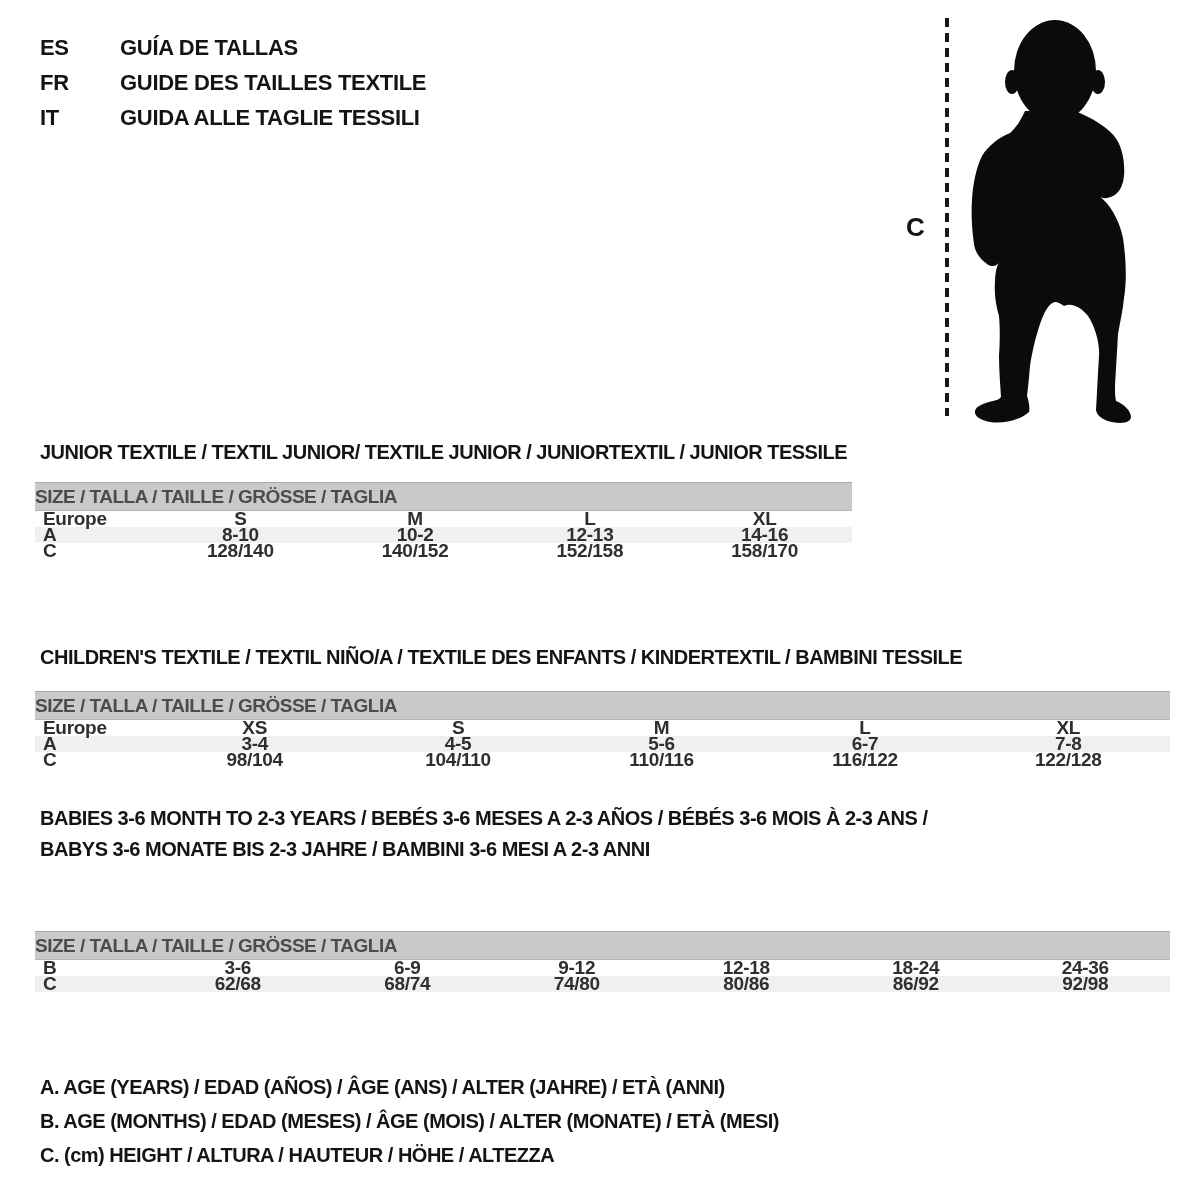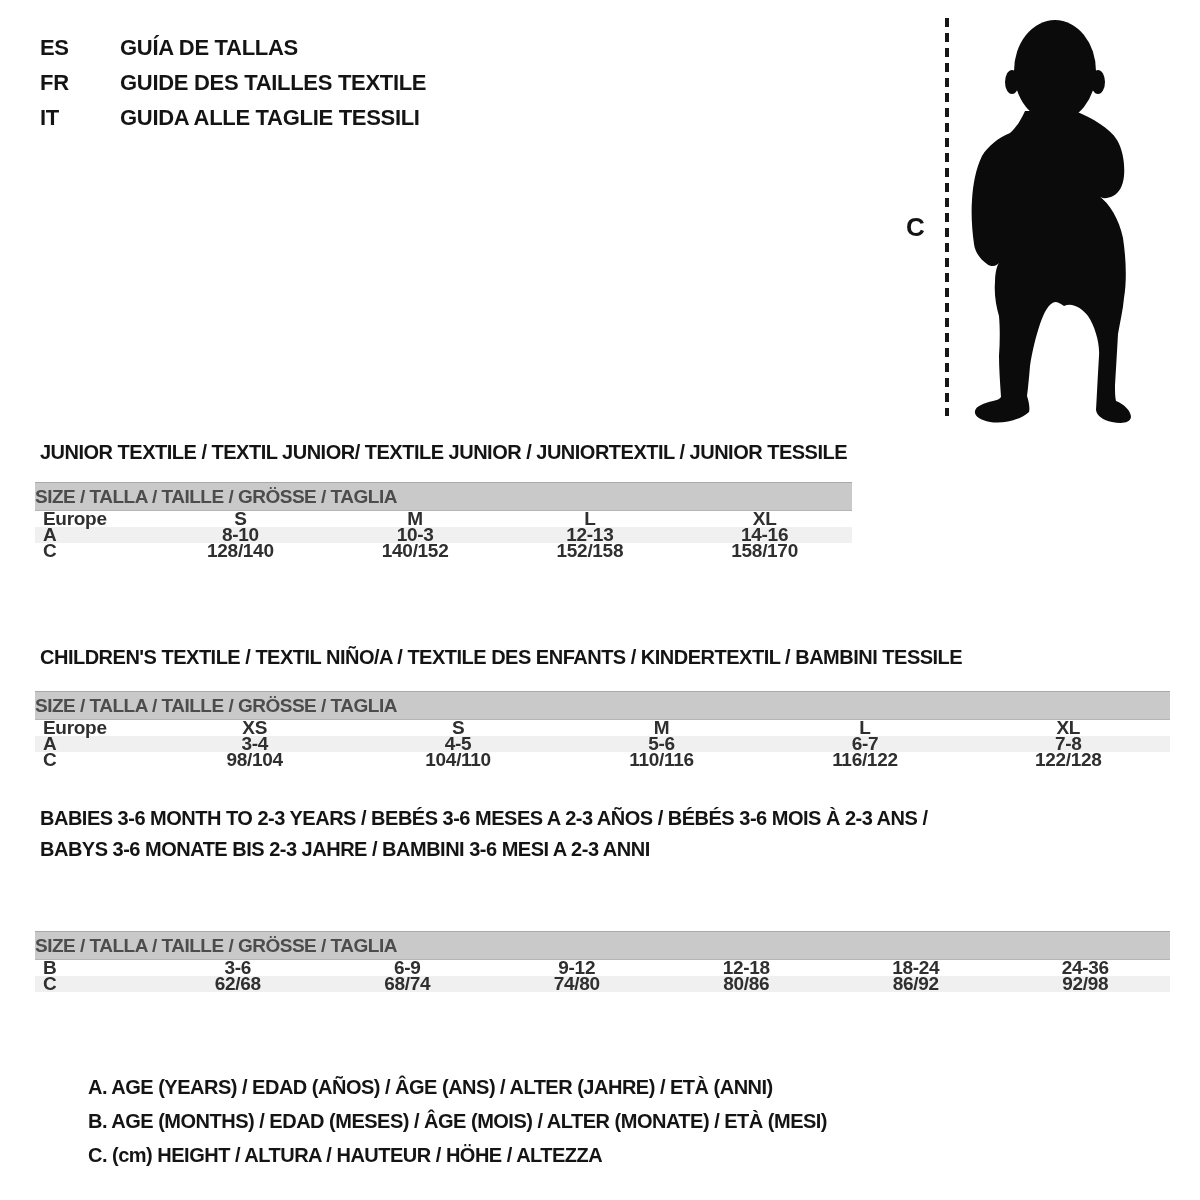--- a/index.html
+++ b/index.html
@@ -29,21 +29,21 @@
     height:27px;display:flex;align-items:center;padding-left:0;
     background:#c9c9c9;border-top:1px solid #a9a9a9;border-bottom:1px solid #b5b5b5;
     color:#4c4c4c;letter-spacing:-0.5px;
   }
   .trow{display:flex;height:16px;align-items:center;}
   .trow.shaded{background:#f0f0f0;}
   .tcell{flex:1;text-align:center;white-space:nowrap;}
   .tcell.label{flex:0 0 110px;text-align:left;padding-left:8px;}
   
   .legend{position:absolute;left:40px;top:1070px;font-size:20px;letter-spacing:-0.5px;}
-  .legend-line{line-height:34px;white-space:nowrap;margin-left:48px;}
+  .legend-line{line-height:34px;white-space:nowrap;}
 </style>
 </head>
 <body>
 
 <div id="page">
 
   <div class="lang-block">
     <div class="lang-row">
       <span class="lang-code">ES</span>
       <span class="lang-label">GUÍA DE TALLAS</span>
@@ -110,21 +110,21 @@
         <div class="trow">
           <div class="tcell label">Europe</div>
           <div class="tcell">S</div>
           <div class="tcell">M</div>
           <div class="tcell">L</div>
           <div class="tcell">XL</div>
         </div>
         <div class="trow shaded">
           <div class="tcell label">A</div>
           <div class="tcell">8-10</div>
-          <div class="tcell">10-3</div>
+          <div class="tcell">10-2</div>
           <div class="tcell">12-13</div>
           <div class="tcell">14-16</div>
         </div>
         <div class="trow">
           <div class="tcell label">C</div>
           <div class="tcell">128/140</div>
           <div class="tcell">140/152</div>
           <div class="tcell">152/158</div>
           <div class="tcell">158/170</div>
         </div>

